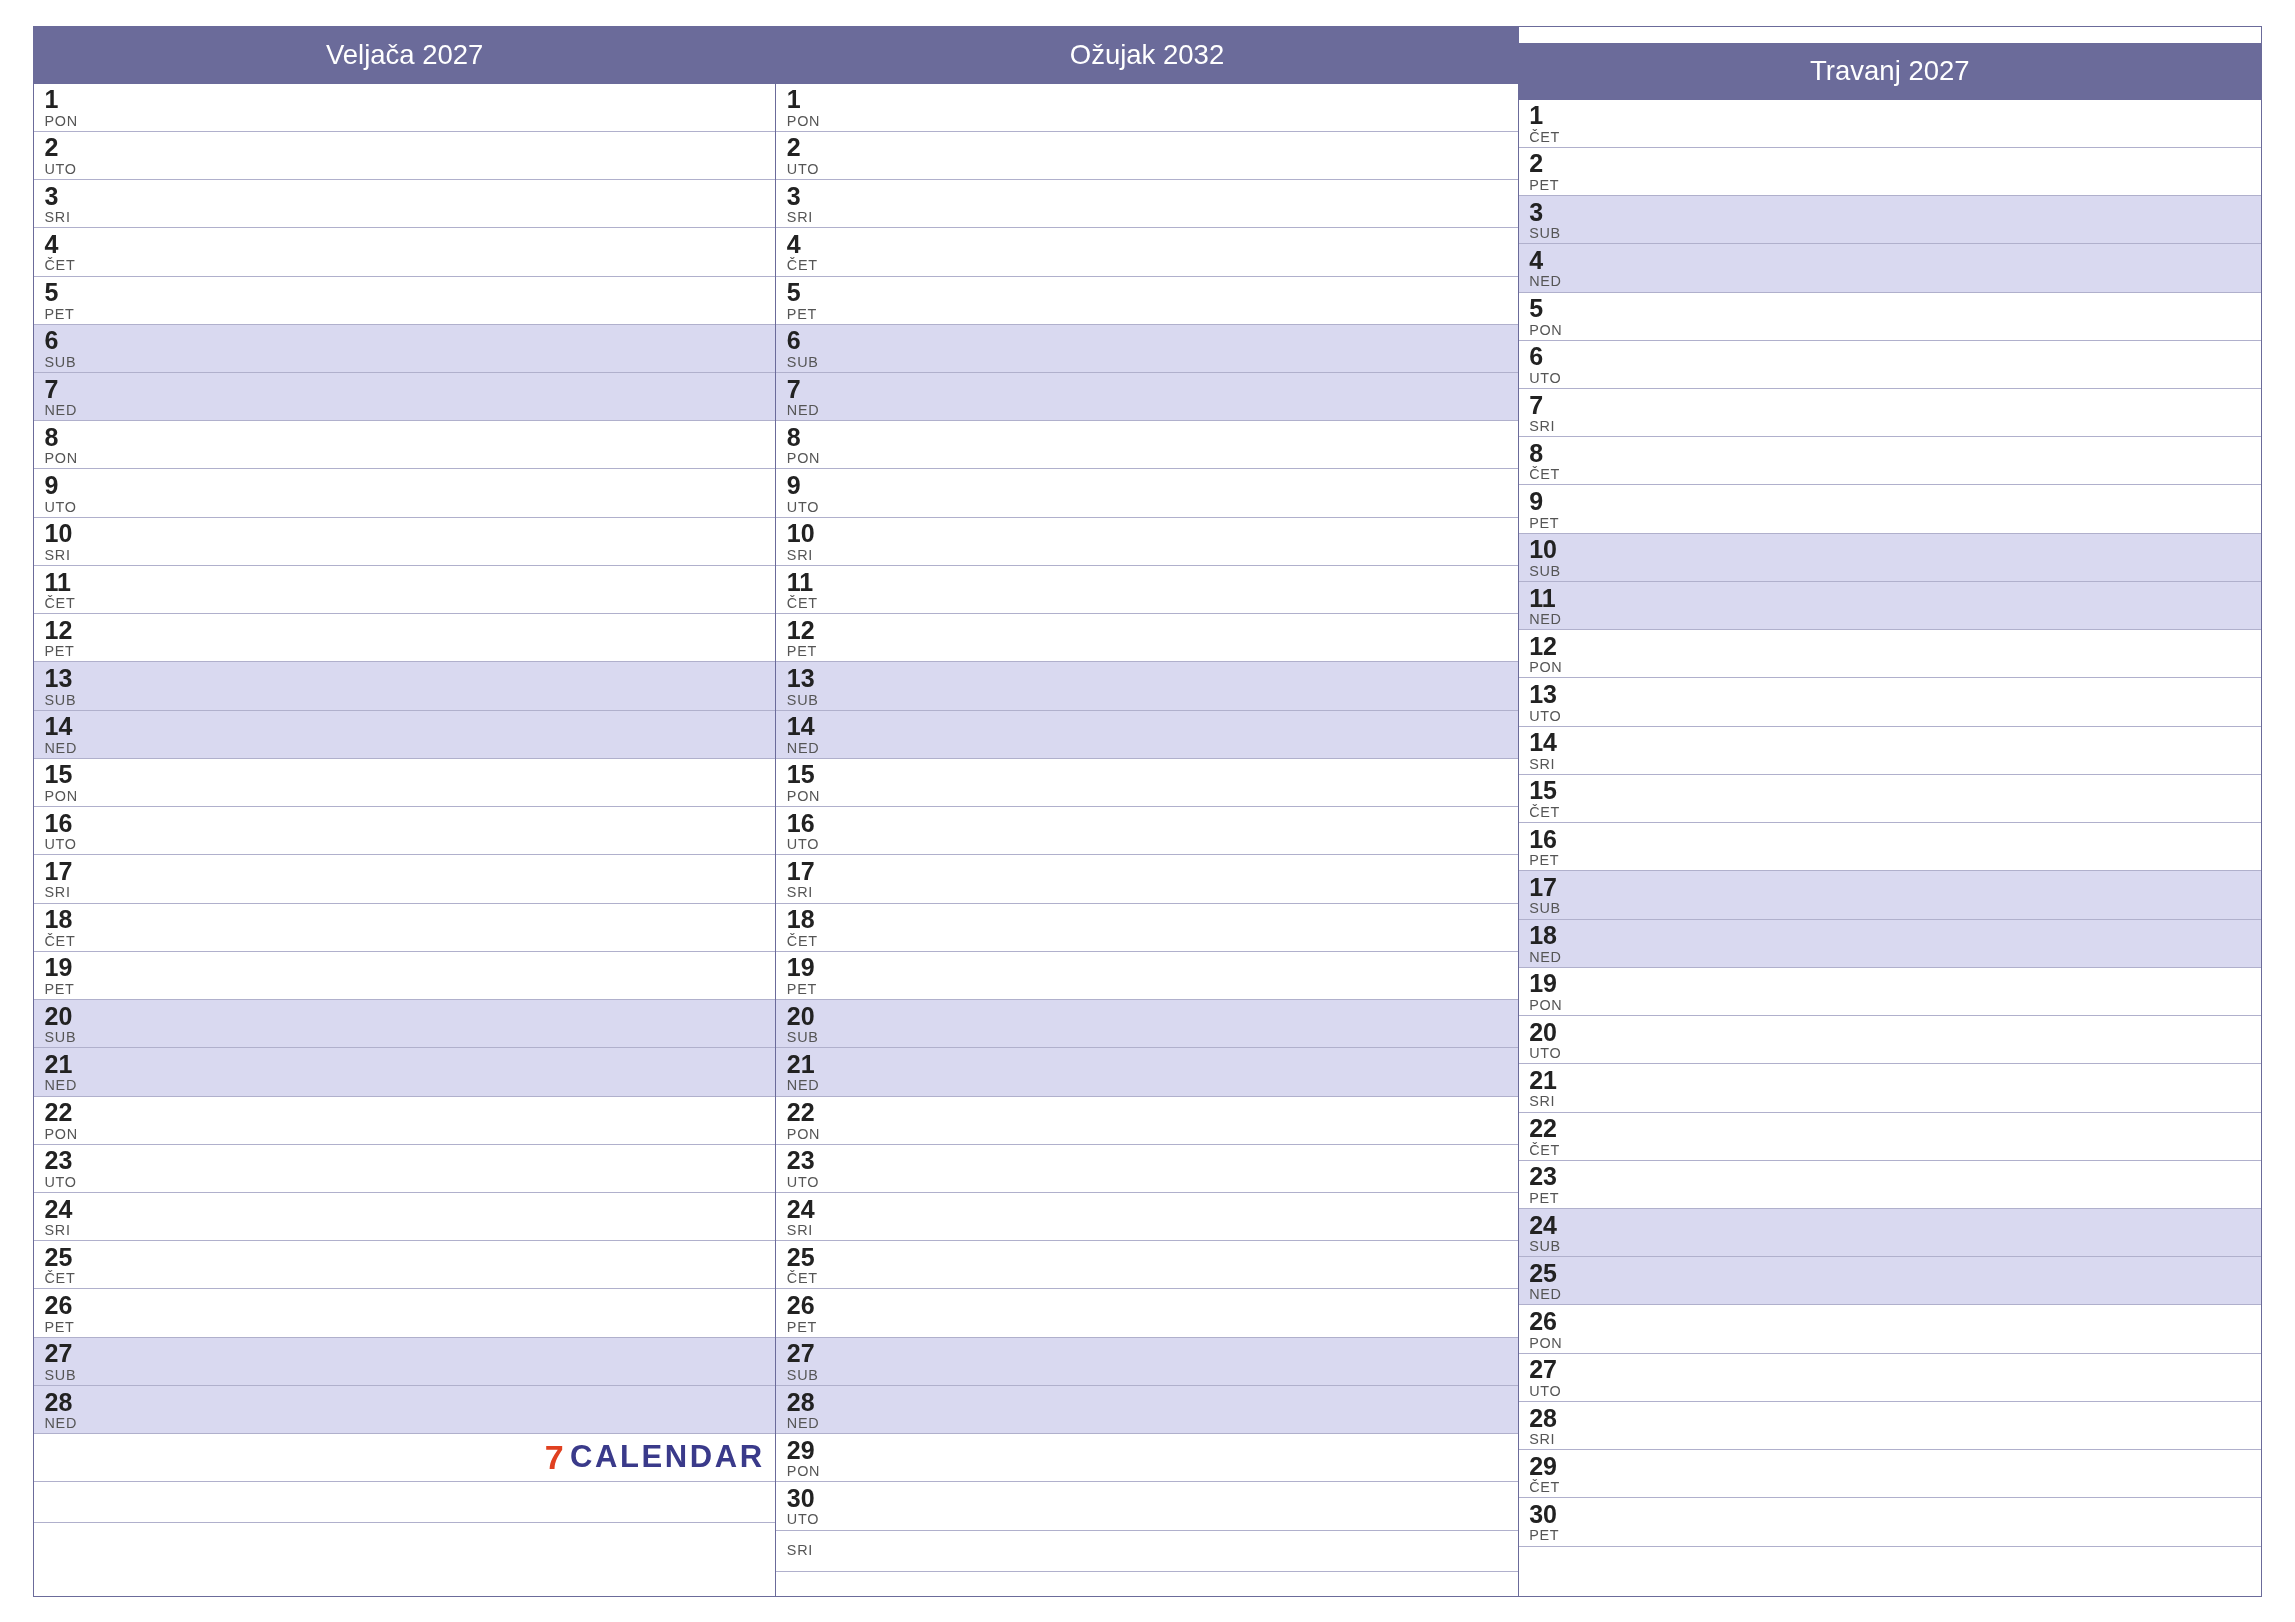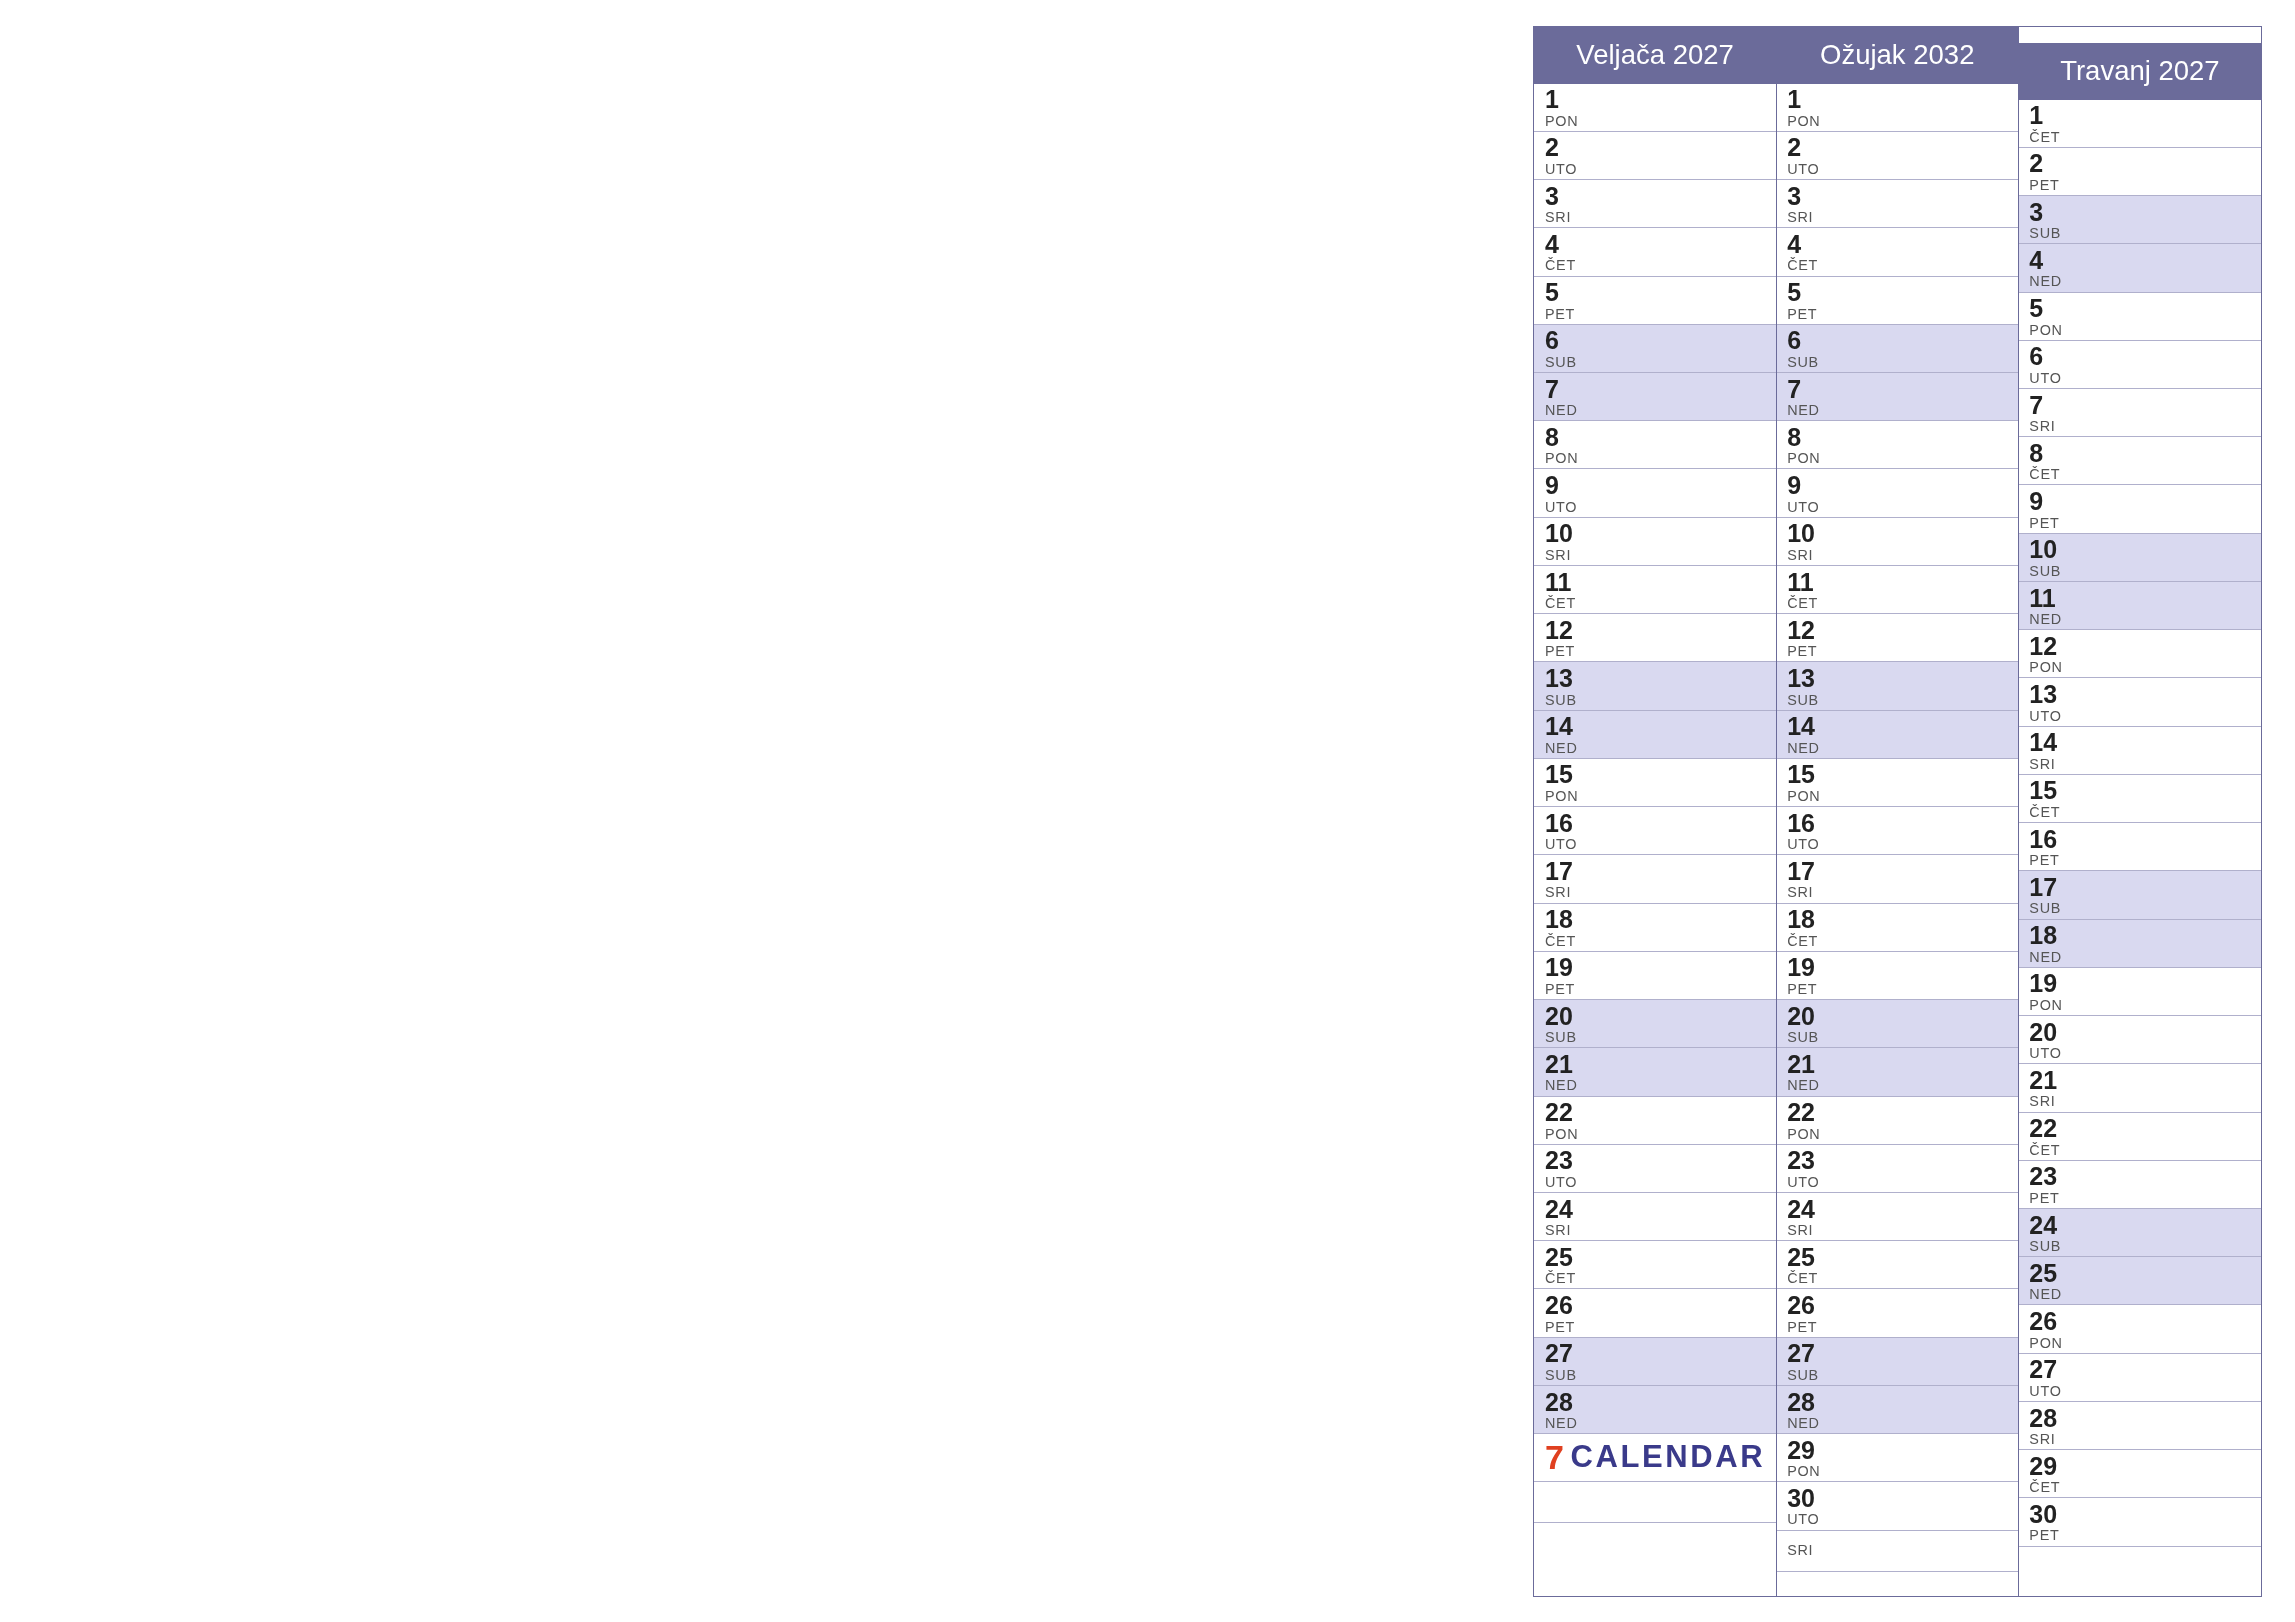--- a/index.html
+++ b/index.html
@@ -10,21 +10,20 @@
       height: 1623px;
       overflow: hidden;
     }
 
     .page {
       width: 2295px;
       height: 1623px;
       padding: 26px 33px;
       display: flex;
       flex-direction: column;
-      align-items: flex-end;
     }
 
     .calendar-grid {
       display: grid;
       grid-template-columns: 1fr 1fr 1fr;
       border: 1px solid #6b6b9a;
       flex: 1;
     }
 
     .month-column {

